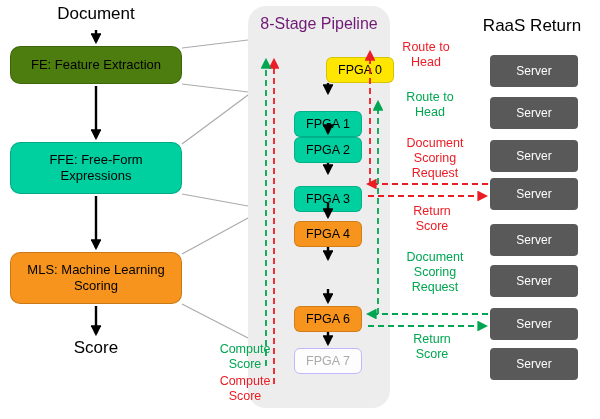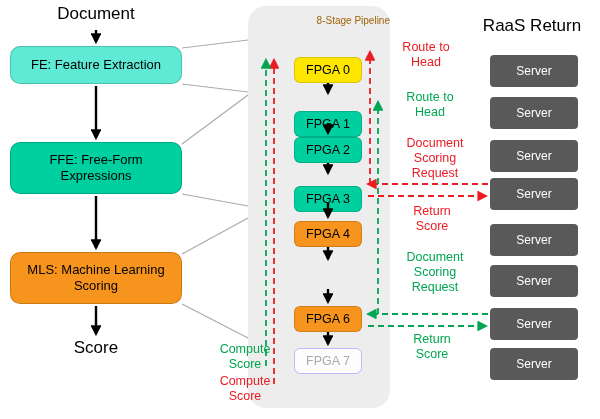--- a/index.html
+++ b/index.html
@@ -2,34 +2,34 @@
 <html><head>
 <meta charset="utf-8">
 <style>
   html,body{margin:0;padding:0;background:#fff;font-family:"Liberation Sans",sans-serif;}
   #canvas{position:relative;width:600px;height:419px;background:#ffffff;overflow:hidden;}
 
   .flow-title{position:absolute;text-align:center;font-size:17px;color:#000;}
   .stage-box{position:absolute;left:10px;width:172px;display:flex;align-items:center;justify-content:center;
              text-align:center;font-size:13px;color:#000;border-radius:10px;padding:2px 8px;box-sizing:border-box;
              border:1px solid rgba(0,0,0,0.18);line-height:1.2;}
-  .box-fe{top:46px;height:38px;background:#5eead4;}
+  .box-fe{top:46px;height:38px;background:#4d7c0f;}
   .box-ffe{top:142px;height:52px;background:#00CFA0;}
   .box-mls{top:252px;height:52px;background:#F7941D;}
 
   .pipeline{position:absolute;left:248px;top:6px;width:142px;height:402px;background:#EDEDED;border-radius:18px;}
-  .pipeline-title{padding-top:9px;text-align:right;font-size:10px;color:#a16207;}
+  .pipeline-title{padding-top:9px;text-align:center;font-size:16px;color:#701a75;}
 
   .fpga{position:absolute;left:294px;width:68px;height:26px;display:flex;align-items:center;justify-content:center;
         font-size:12.5px;color:#000;border-radius:6px;border:1px solid rgba(0,0,0,0.15);box-sizing:border-box;}
   .fpga-yellow{background:#FFE600;}
   .fpga-teal{background:#00CFA0;}
   .fpga-orange{background:#F7941D;}
   .fpga-unused{background:#FDFDFD;color:#ABABAB;border:1px solid #c4b5fd;}
-  .fpga0{top:57px;} .fpga1{top:111px;} .fpga2{top:137px;} .fpga3{top:186px;}
+  .fpga0{top:57px;margin-left:32px;} .fpga1{top:111px;} .fpga2{top:137px;} .fpga3{top:186px;}
   .fpga4{top:221px;} .fpga5{top:263px;} .fpga6{top:306px;} .fpga7{top:348px;}
 
   .servers-title{position:absolute;left:468px;top:16px;width:128px;text-align:center;font-size:17px;color:#000;}
   .server{position:absolute;left:490px;width:88px;height:32px;background:#595959;color:#fff;border-radius:4px;
           display:flex;align-items:center;justify-content:center;font-size:12px;}
   .srv0{top:55px;} .srv1{top:97px;} .srv2{top:140px;} .srv3{top:178px;}
   .srv4{top:224px;} .srv5{top:265px;} .srv6{top:308px;} .srv7{top:348px;}
 
   .annot{position:absolute;text-align:center;font-size:12.5px;line-height:1.18;z-index:6;}
   .annot-red{color:#EC1C24;}

